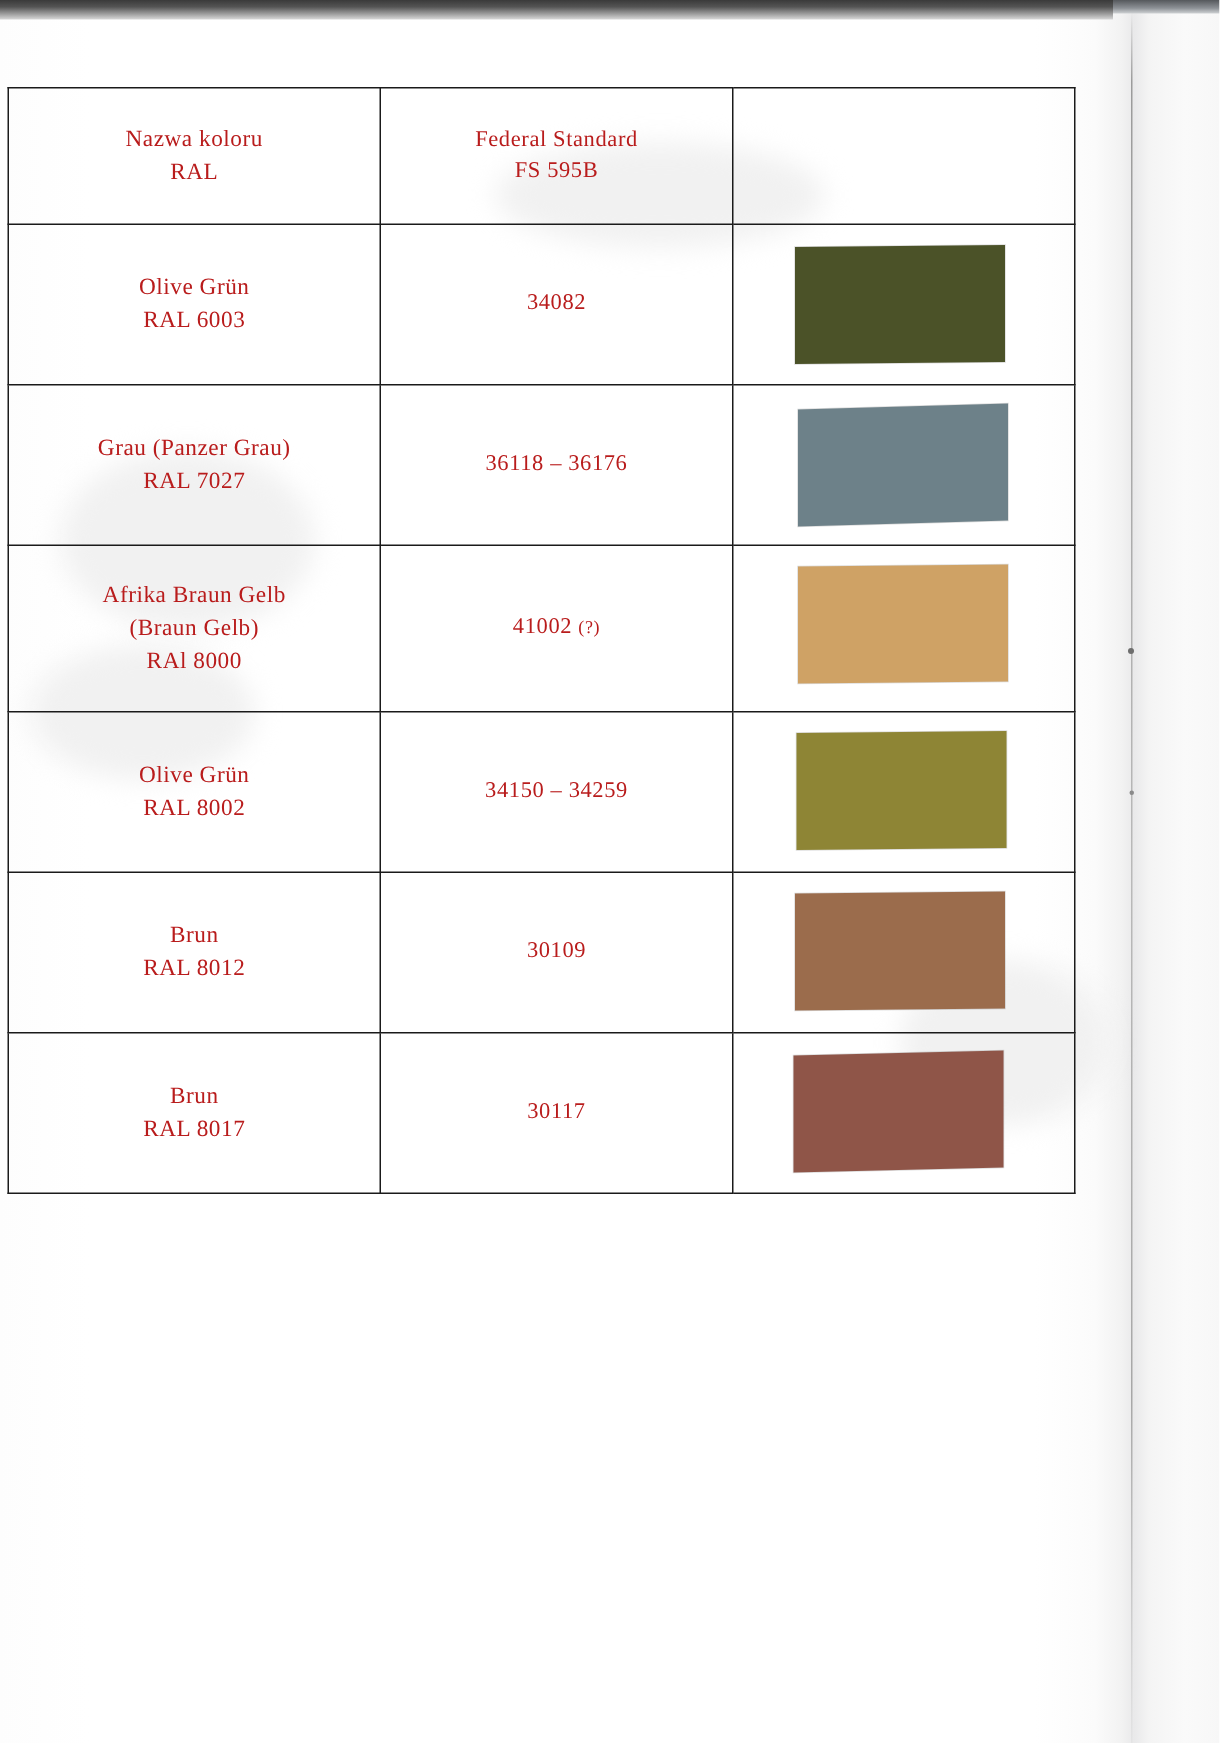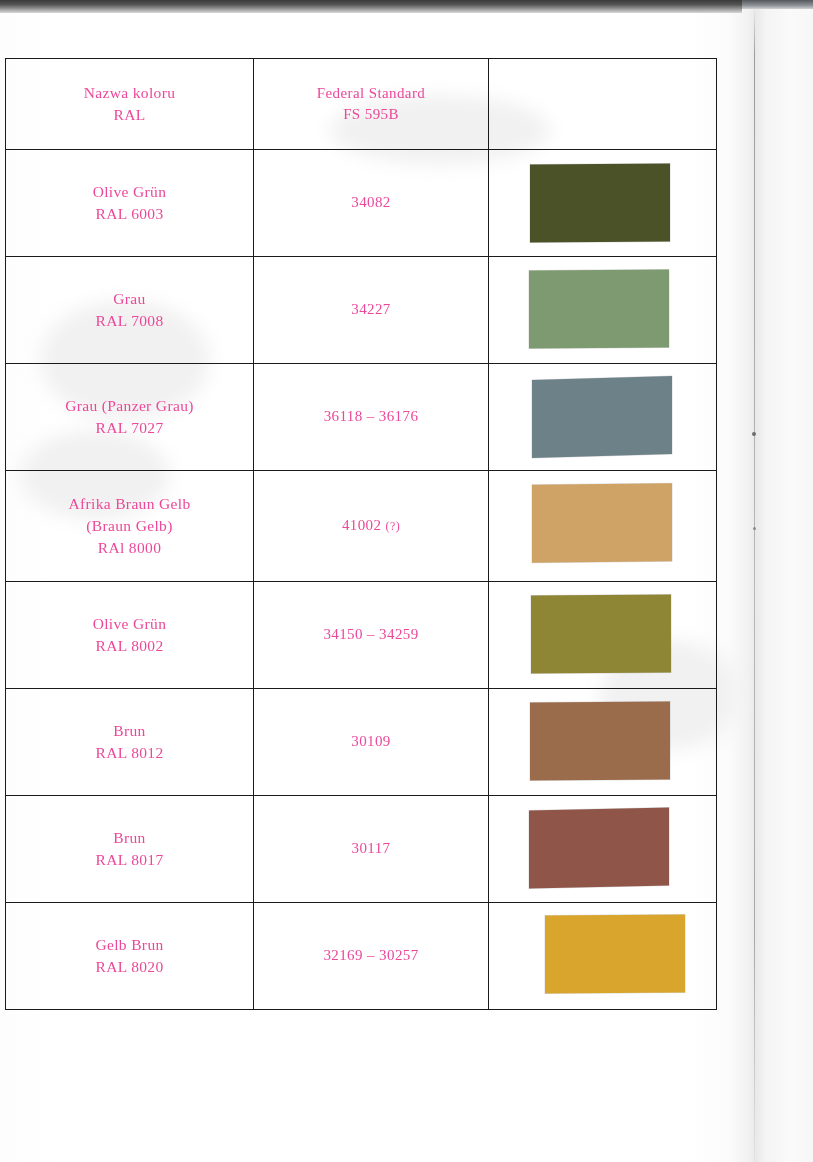--- a/index.html
+++ b/index.html
@@ -86,21 +86,21 @@
     padding: 0;
     vertical-align: middle;
     background: transparent;
   }
   .col-name   { width: 248px; }
   .col-fs     { width: 235px; }
   .col-swatch { width: 228px; }
 
   .cell-name, .cell-fs {
     text-align: center;
-    color: #ec4899;
+    color: #b91c1c;
     line-height: 1.42;
   }
   .cell-name {
     font-size: 15.5px;
     letter-spacing: 0.35px;
     padding: 4px 8px;
   }
   .cell-fs {
     font-size: 15px;
     letter-spacing: 0.4px;
@@ -168,30 +168,20 @@
           <div>Olive Grün</div>
           <div>RAL 6003</div>
         </td>
         <td class="cell-fs"><span>34082</span></td>
         <td class="cell-swatch">
           <div class="swatch" style="background: rgb(75, 82, 40); left: 41px; top: 14px; transform: skewY(-0.5deg);"></div>
         </td>
       </tr>
       <tr class="data-row">
         <td class="cell-name">
-          <div>Grau</div>
-          <div>RAL 7008</div>
-        </td>
-        <td class="cell-fs"><span>34227</span></td>
-        <td class="cell-swatch">
-          <div class="swatch" style="background: rgb(125, 154, 112); left: 40px; top: 13px; transform: skewY(-0.4deg);"></div>
-        </td>
-      </tr>
-      <tr class="data-row">
-        <td class="cell-name">
           <div>Grau (Panzer Grau)</div>
           <div>RAL 7027</div>
         </td>
         <td class="cell-fs"><span>36118 – 36176</span></td>
         <td class="cell-swatch">
           <div class="swatch" style="background: rgb(109, 129, 137); left: 43px; top: 14px; transform: skewY(-1.6deg);"></div>
         </td>
       </tr>
       <tr class="data-row row-3line">
         <td class="cell-name">
@@ -227,24 +217,14 @@
       <tr class="data-row">
         <td class="cell-name">
           <div>Brun</div>
           <div>RAL 8017</div>
         </td>
         <td class="cell-fs"><span>30117</span></td>
         <td class="cell-swatch">
           <div class="swatch" style="background: rgb(143, 85, 72); left: 40px; top: 13px; transform: skewY(-1.3deg);"></div>
         </td>
       </tr>
-      <tr class="data-row">
-        <td class="cell-name">
-          <div>Gelb Brun</div>
-          <div>RAL 8020</div>
-        </td>
-        <td class="cell-fs"><span>32169 – 30257</span></td>
-        <td class="cell-swatch">
-          <div class="swatch" style="background: rgb(217, 165, 44); left: 56px; top: 12px; transform: skewY(-0.4deg);"></div>
-        </td>
-      </tr>
     </tbody>
 </table>
 
 </body></html>

